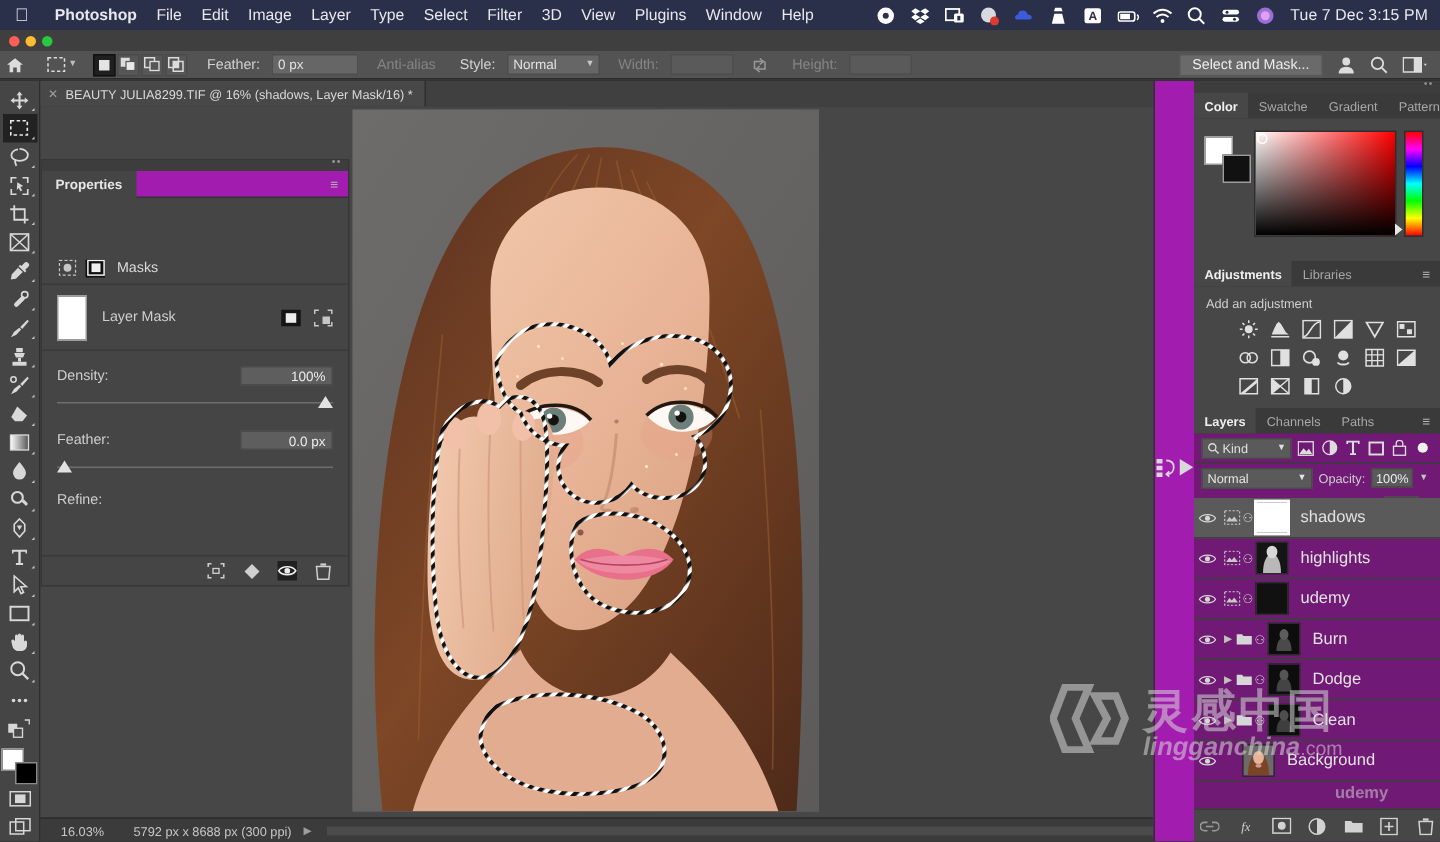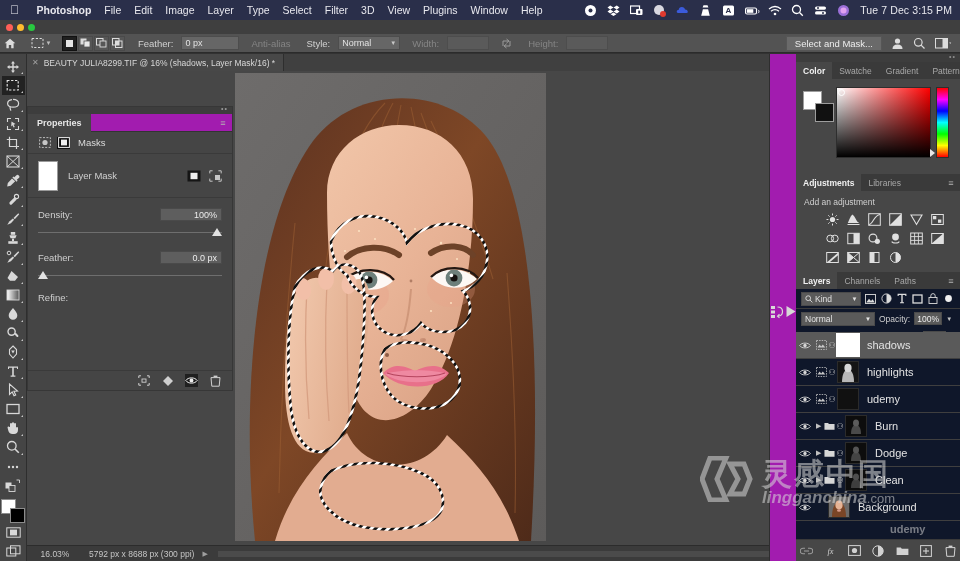--- a/index.html
+++ b/index.html
@@ -125,21 +125,21 @@
     border-bottom: 1px solid #333;
   }
   .props-tab {
     height: 18px; background: #454545; display: flex; align-items: center;
     padding: 0 9px; font-size: 9px; color: #e6e6e6; font-weight: bold;
   }
   .panel-menu { margin-left: auto; padding-right: 6px; font-size: 9px; color: #b4b4b4; letter-spacing: .5px; }
   .props-body { padding: 0; }
   .masks-row {
     display: flex; align-items: center; gap: 6px; height: 22px;
-    padding: 0 10px; border-bottom: 1px solid #3a3a3a;
+    padding: 0 10px; border-bottom: 1px solid #3a3a3a; margin-top: 36px;
   }
   .mini-icon { width: 13px; height: 12px; display: flex; align-items: center; justify-content: center; }
   .mini-icon.on { background: #0f0f0f; }
   .masks-label { font-size: 9.5px; color: #dcdcdc; margin-left: 2px; }
   .layermask-row {
     display: flex; align-items: center; height: 44px; padding: 0 10px;
     border-bottom: 1px solid #3a3a3a;
   }
   .lm-thumb { width: 20px; height: 30px; background: #fff; border: 1px solid #9a9a9a; }
   .lm-title { font-size: 9.5px; color: #cfcfcf; margin-left: 10px; }
@@ -255,21 +255,21 @@
     border-left: 5px solid #e8e8e8;
   }
 
   
   .adjpanel { background: #474747; height: 98px; padding: 6px 8px; }
   .adj-title { font-size: 8.5px; color: #d0d0d0; margin-bottom: 6px; }
   .adj-grid { display: flex; flex-wrap: wrap; gap: 6px 8px; padding-left: 22px; }
   .adj-ico { width: 13px; height: 13px; display: flex; align-items: center; justify-content: center; color: #e0e0e0; }
 
   
-  .layerspanel { background: #0f172a; position: absolute; left: 0; right: 0; top: 218px; bottom: 0; }
+  .layerspanel { background: #701a75; position: absolute; left: 0; right: 0; top: 218px; bottom: 0; }
   .lp-filter {
     display: flex; align-items: center; gap: 3px; height: 20px;
     padding: 0 5px; border-bottom: 1px solid #3b3b3b;
   }
   .lp-kind {
     width: 62px; height: 14px; background: #5a5a5a; border: 1px solid #4a4a4a;
     font-size: 8.5px; color: #e0e0e0; display: flex; align-items: center;
     padding: 0 3px; justify-content: space-between;
   }
   .lp-ficon { width: 13px; height: 13px; display: flex; align-items: center; justify-content: center; color: #dcdcdc; }

